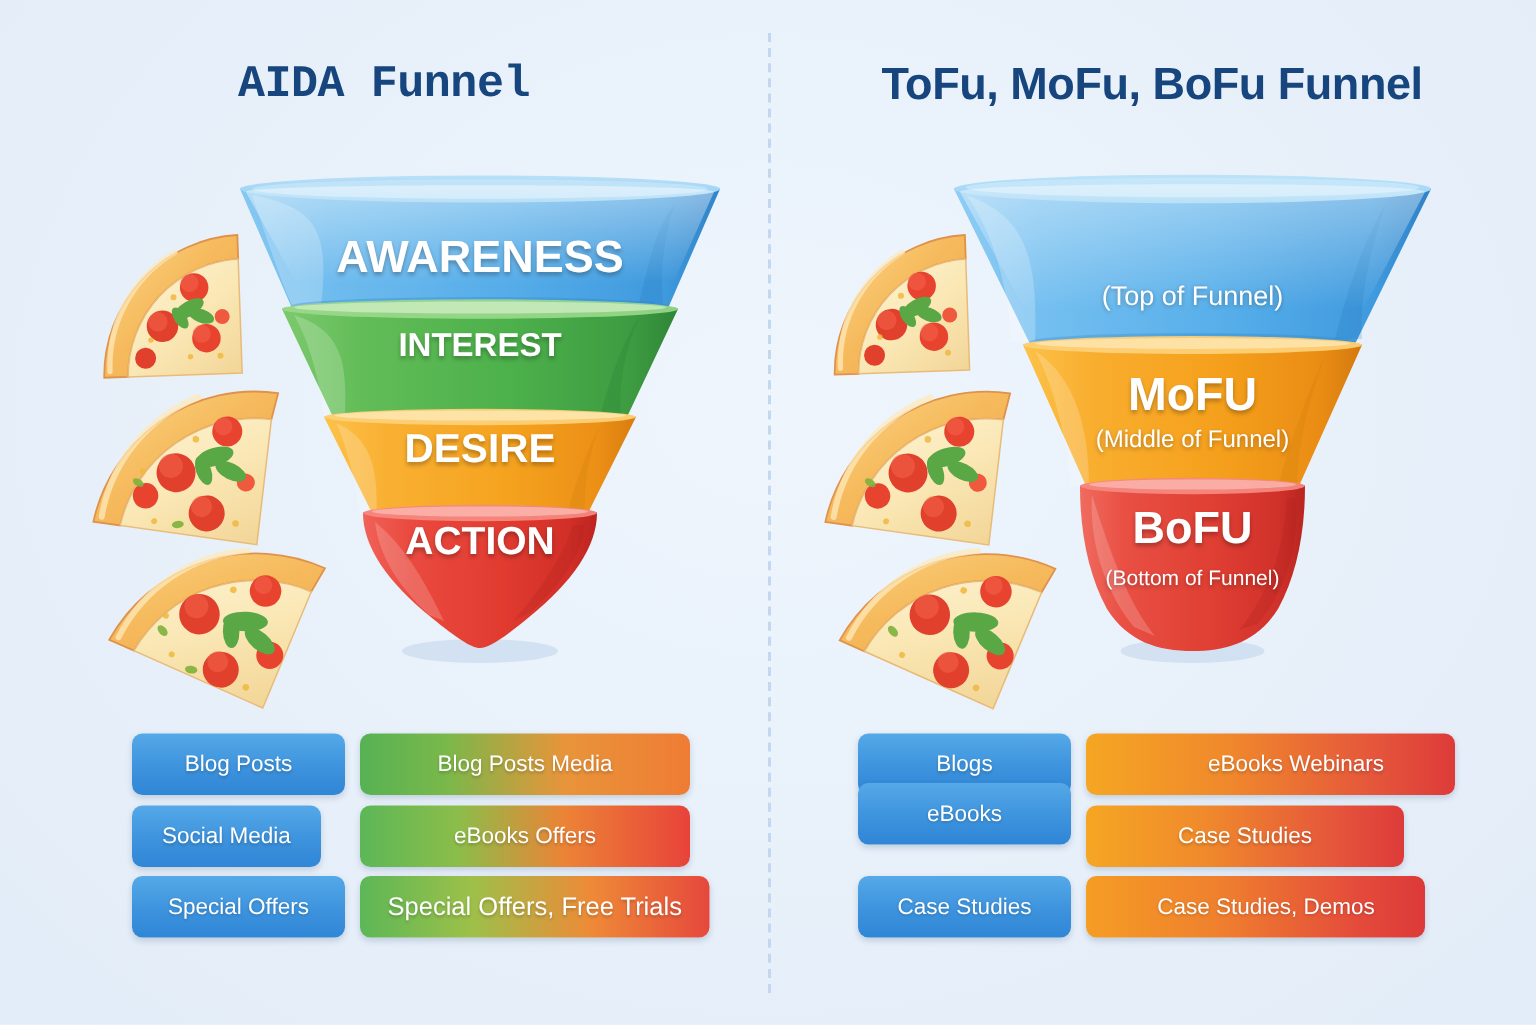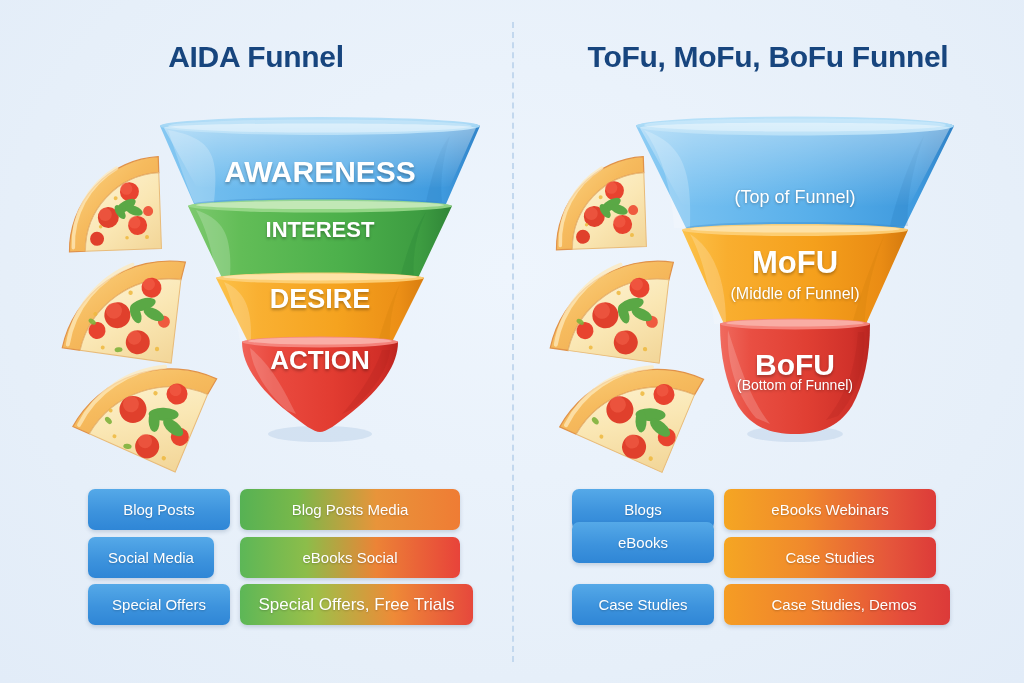--- a/index.html
+++ b/index.html
@@ -24,21 +24,21 @@
   .title {
     position: absolute;
     top: 40px;
     font-size: 30px;
     font-weight: bold;
     color: #17457e;
     letter-spacing: -0.3px;
     text-align: center;
     white-space: nowrap;
   }
-  #title-left  { left: 0;   width: 512px; }
+  #title-left  { left: 0;   width: 512px; font-family: Liberation Mono, monospace; }
   #title-right { left: 512px; width: 512px; }
 
   
   #divider {
     position: absolute;
     left: 512px;
     top: 22px;
     width: 0;
     height: 640px;
     border-left: 2px dashed #c3d8ee;
@@ -494,55 +494,55 @@
       <path d="M230 220 C228 254 218 284 198 308 L210 304 C230 282 238 250 236 220 Z" fill="#a8201c" opacity=".22"></path>
 
       <path d="M12 16 C12 9 322 9 322 16 L282 92 C282 96 54 96 54 92 Z" fill="url(#shineW2)"></path>
     </svg>
 
     <div class="seg-sub" style="left:0; top:75px; width:334px; font-size:18px;">(Top of Funnel)</div>
 
     <div class="seg-label" style="left:0; top:133px; width:334px; font-size:31px;">MoFU</div>
     <div class="seg-sub" style="left:0; top:173px; width:334px; font-size:16px;">(Middle of Funnel)</div>
 
-    <div class="seg-label" style="left:0; top:224px; width:334px; font-size:30px;margin-top:12px;">BoFU</div>
+    <div class="seg-label" style="left:0; top:224px; width:334px; font-size:30px;">BoFU</div>
     <div class="seg-sub" style="left:0; top:265px; width:334px; font-size:14px;">(Bottom of Funnel)</div>
   </div>
 
   <div class="chip chip-blue" style="left:88px; top:489px; width:142px; height:41px;">
     <span>Blog Posts</span>
   </div>
   <div class="chip chip-blue" style="left:88px; top:537px; width:126px; height:41px;">
     <span>Social Media</span>
   </div>
   <div class="chip chip-blue" style="left:88px; top:584px; width:142px; height:41px;">
     <span>Special Offers</span>
   </div>
 
   <div class="chip chip-gr-or" style="left:240px; top:489px; width:220px; height:41px;">
     <span>Blog Posts   Media</span>
   </div>
   <div class="chip chip-gr-rd" style="left:240px; top:537px; width:220px; height:41px;">
-    <span>eBooks   Social</span>
+    <span>eBooks   Offers</span>
   </div>
   <div class="chip chip-gr-rd2" style="left:240px; top:584px; width:233px; height:41px;">
     <span style="font-size:17px;">Special Offers, Free Trials</span>
   </div>
 
   <div class="chip chip-blue" style="left:572px; top:489px; width:142px; height:41px;">
     <span>Blogs</span>
   </div>
   <div class="chip chip-blue" style="left:572px; top:522px; width:142px; height:41px;">
     <span>eBooks</span>
   </div>
   <div class="chip chip-blue" style="left:572px; top:584px; width:142px; height:41px;">
     <span>Case Studies</span>
   </div>
 
-  <div class="chip chip-or-rd" style="left:724px; top:489px; width:212px; height:41px;">
+  <div class="chip chip-or-rd" style="left:724px; top:489px; width:212px; height:41px;padding-left:34px;">
     <span>eBooks   Webinars</span>
   </div>
   <div class="chip chip-or-rd" style="left:724px; top:537px; width:212px; height:41px;">
     <span>Case Studies</span>
   </div>
   <div class="chip chip-or-rd2" style="left:724px; top:584px; width:212px; height:41px;padding-left:14px;">
     <span>Case Studies, Demos</span>
   </div>
 
 </div>

